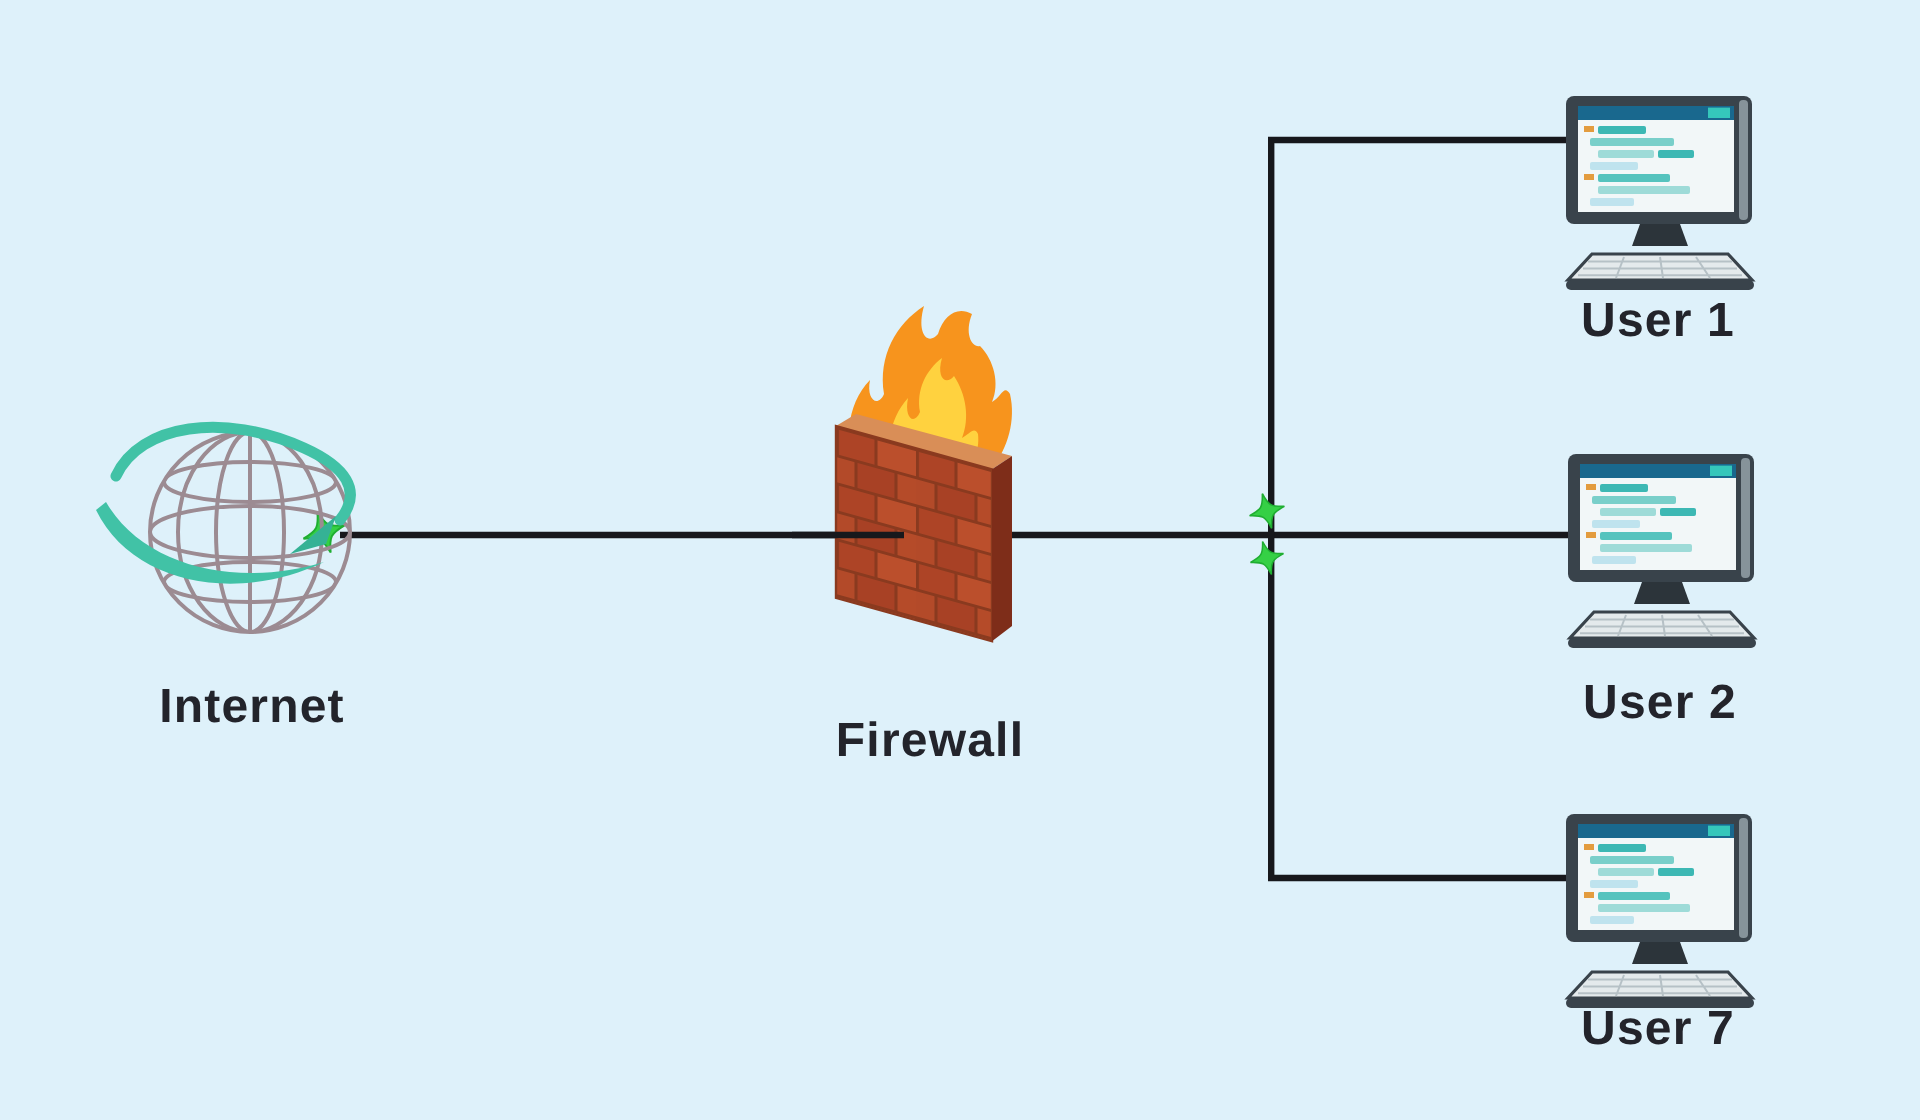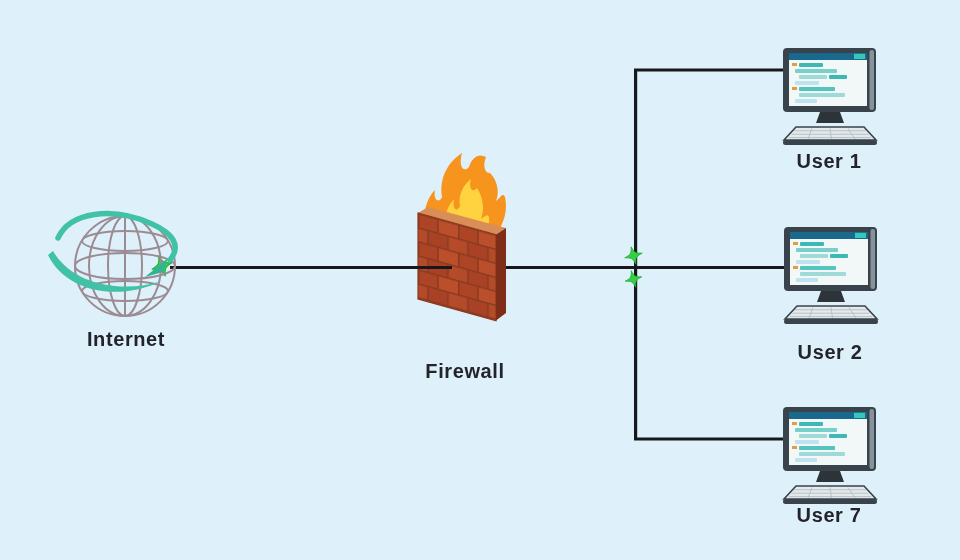--- a/index.html
+++ b/index.html
@@ -13,21 +13,21 @@
   html,body{margin:0;padding:0;background:var(--canvas-bg);}
   .canvas{
     position:relative; width:960px; height:560px; overflow:hidden;
     background:var(--canvas-bg);
     font-family:"Liberation Sans", sans-serif;
   }
   .layer{position:absolute; left:0; top:0;}
   .abs{position:absolute;}
   .node-label{
     position:absolute; transform:translate(-50%,-50%);
-    font-size:20px; font-weight:700; letter-spacing:0.6px;
+    font-size:24px; font-weight:700; letter-spacing:0.6px;
     color:var(--label-color); white-space:nowrap;
   }
 </style>
 </head>
 <body>
 
 <div class="canvas">
 
   <svg width="0" height="0" style="position:absolute" aria-hidden="true">
     <defs>
@@ -82,21 +82,21 @@
         <ellipse cx="77" cy="68" rx="50" ry="13"></ellipse>
         <ellipse cx="77" cy="43" rx="43" ry="10"></ellipse>
         <ellipse cx="77" cy="93" rx="43" ry="10"></ellipse>
         <line x1="77" y1="18" x2="77" y2="118"></line>
       </g>
     </g>
     <path d="M 10,40 C 22,14 64,8 104,26 C 124,35 134,47 122,62" stroke="var(--ring-teal)" stroke-width="5.5" stroke-linecap="round" fill="none"></path>
     <polygon points="120,60 97,79 115,74" fill="#35b295"></polygon>
     <path d="M 0,57 C 18,94 70,104 114,83 C 72,96 24,86 5,53 Z" fill="var(--ring-teal)"></path>
   </svg>
-  <div class="node-label" style="left:126px; top:339px;text-align:center;">Internet</div>
+  <div class="node-label" style="left:126px; top:354px;text-align:center;">Internet</div>
 
   <svg class="abs" style="left:396px; top:146px;" width="134" height="186" viewBox="0 0 134 186">
     <defs>
       <pattern id="bricks" width="40" height="28" patternUnits="userSpaceOnUse">
         <rect width="40" height="28" fill="#b34a29"></rect>
         <rect x="0" y="0" width="20" height="14" fill="#ad4426"></rect>
         <rect x="20" y="0" width="20" height="14" fill="#bb4f2c"></rect>
         <rect x="10" y="14" width="20" height="14" fill="#a84125"></rect>
         <rect x="30" y="14" width="10" height="14" fill="#b54b29"></rect>
         <path d="M0,0.75 H40 M0,14.75 H40" stroke="#8a3a1f" stroke-width="1.5" fill="none"></path>

